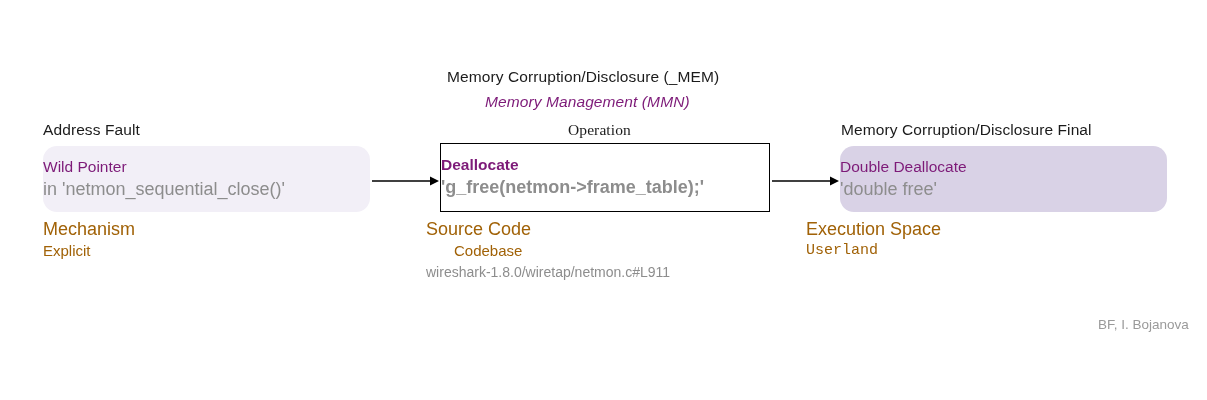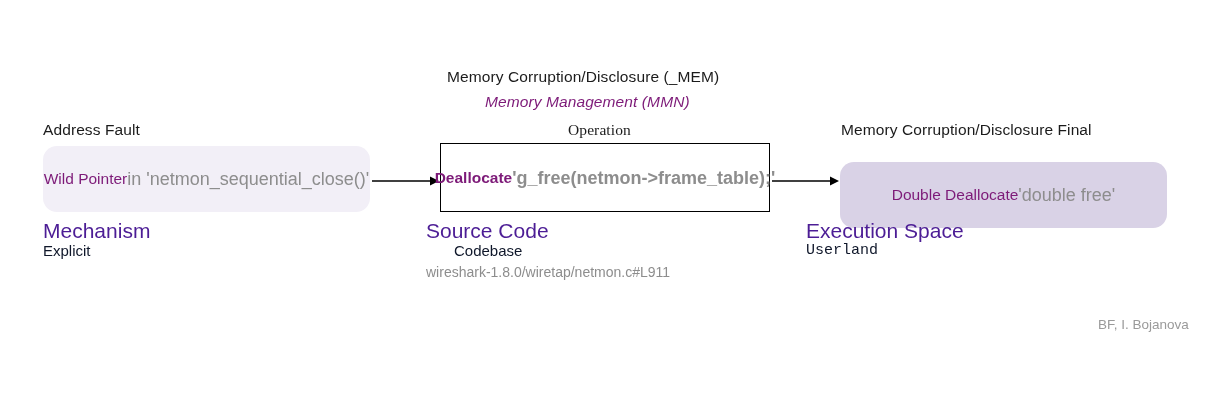--- a/index.html
+++ b/index.html
@@ -33,28 +33,28 @@
   }
   .hdr-purple {
     position: absolute;
     font-size: 15.5px;
     color: #7d1a78;
     white-space: nowrap;
     letter-spacing: 0.1px;
   }
   .meta-label {
     position: absolute;
-    font-size: 21px;
-    color: #4c1d95;
+    font-size: 18px;
+    color: #a16207;
     white-space: nowrap;
   }
   .meta-value {
     position: absolute;
     font-size: 15px;
-    color: #0f172a;
+    color: #a16207;
     white-space: nowrap;
   }
   .meta-sub {
     position: absolute;
     font-size: 14px;
     color: #8d8d8d;
     white-space: nowrap;
   }
   .credit {
     position: absolute;
@@ -62,22 +62,21 @@
     color: #9a9a9a;
     white-space: nowrap;
     margin-left: 36px;
   }
 
   
   .node {
     position: absolute;
     box-sizing: border-box;
     display: flex;
-    flex-direction: row;
-    align-items: center;
+    flex-direction: column;
     justify-content: center;
   }
   .node .title {
     font-size: 15.5px;
     color: #7d1a78;
     line-height: 1.25;
     white-space: nowrap;
   }
   .node .sub {
     font-size: 18px;
@@ -92,21 +91,20 @@
     border-radius: 14px;
   }
   .node-plain {
     background: #ffffff;
     border: 1.6px solid #000000;
     border-radius: 0;
   }
   .node-soft-deep {
     background: #d9d2e6;
     border-radius: 14px;
-    margin-top: 16px;
   }
 
   
   .arrow {
     position: absolute;
     height: 12px;
     display: block;
   }
 </style>
 </head>

